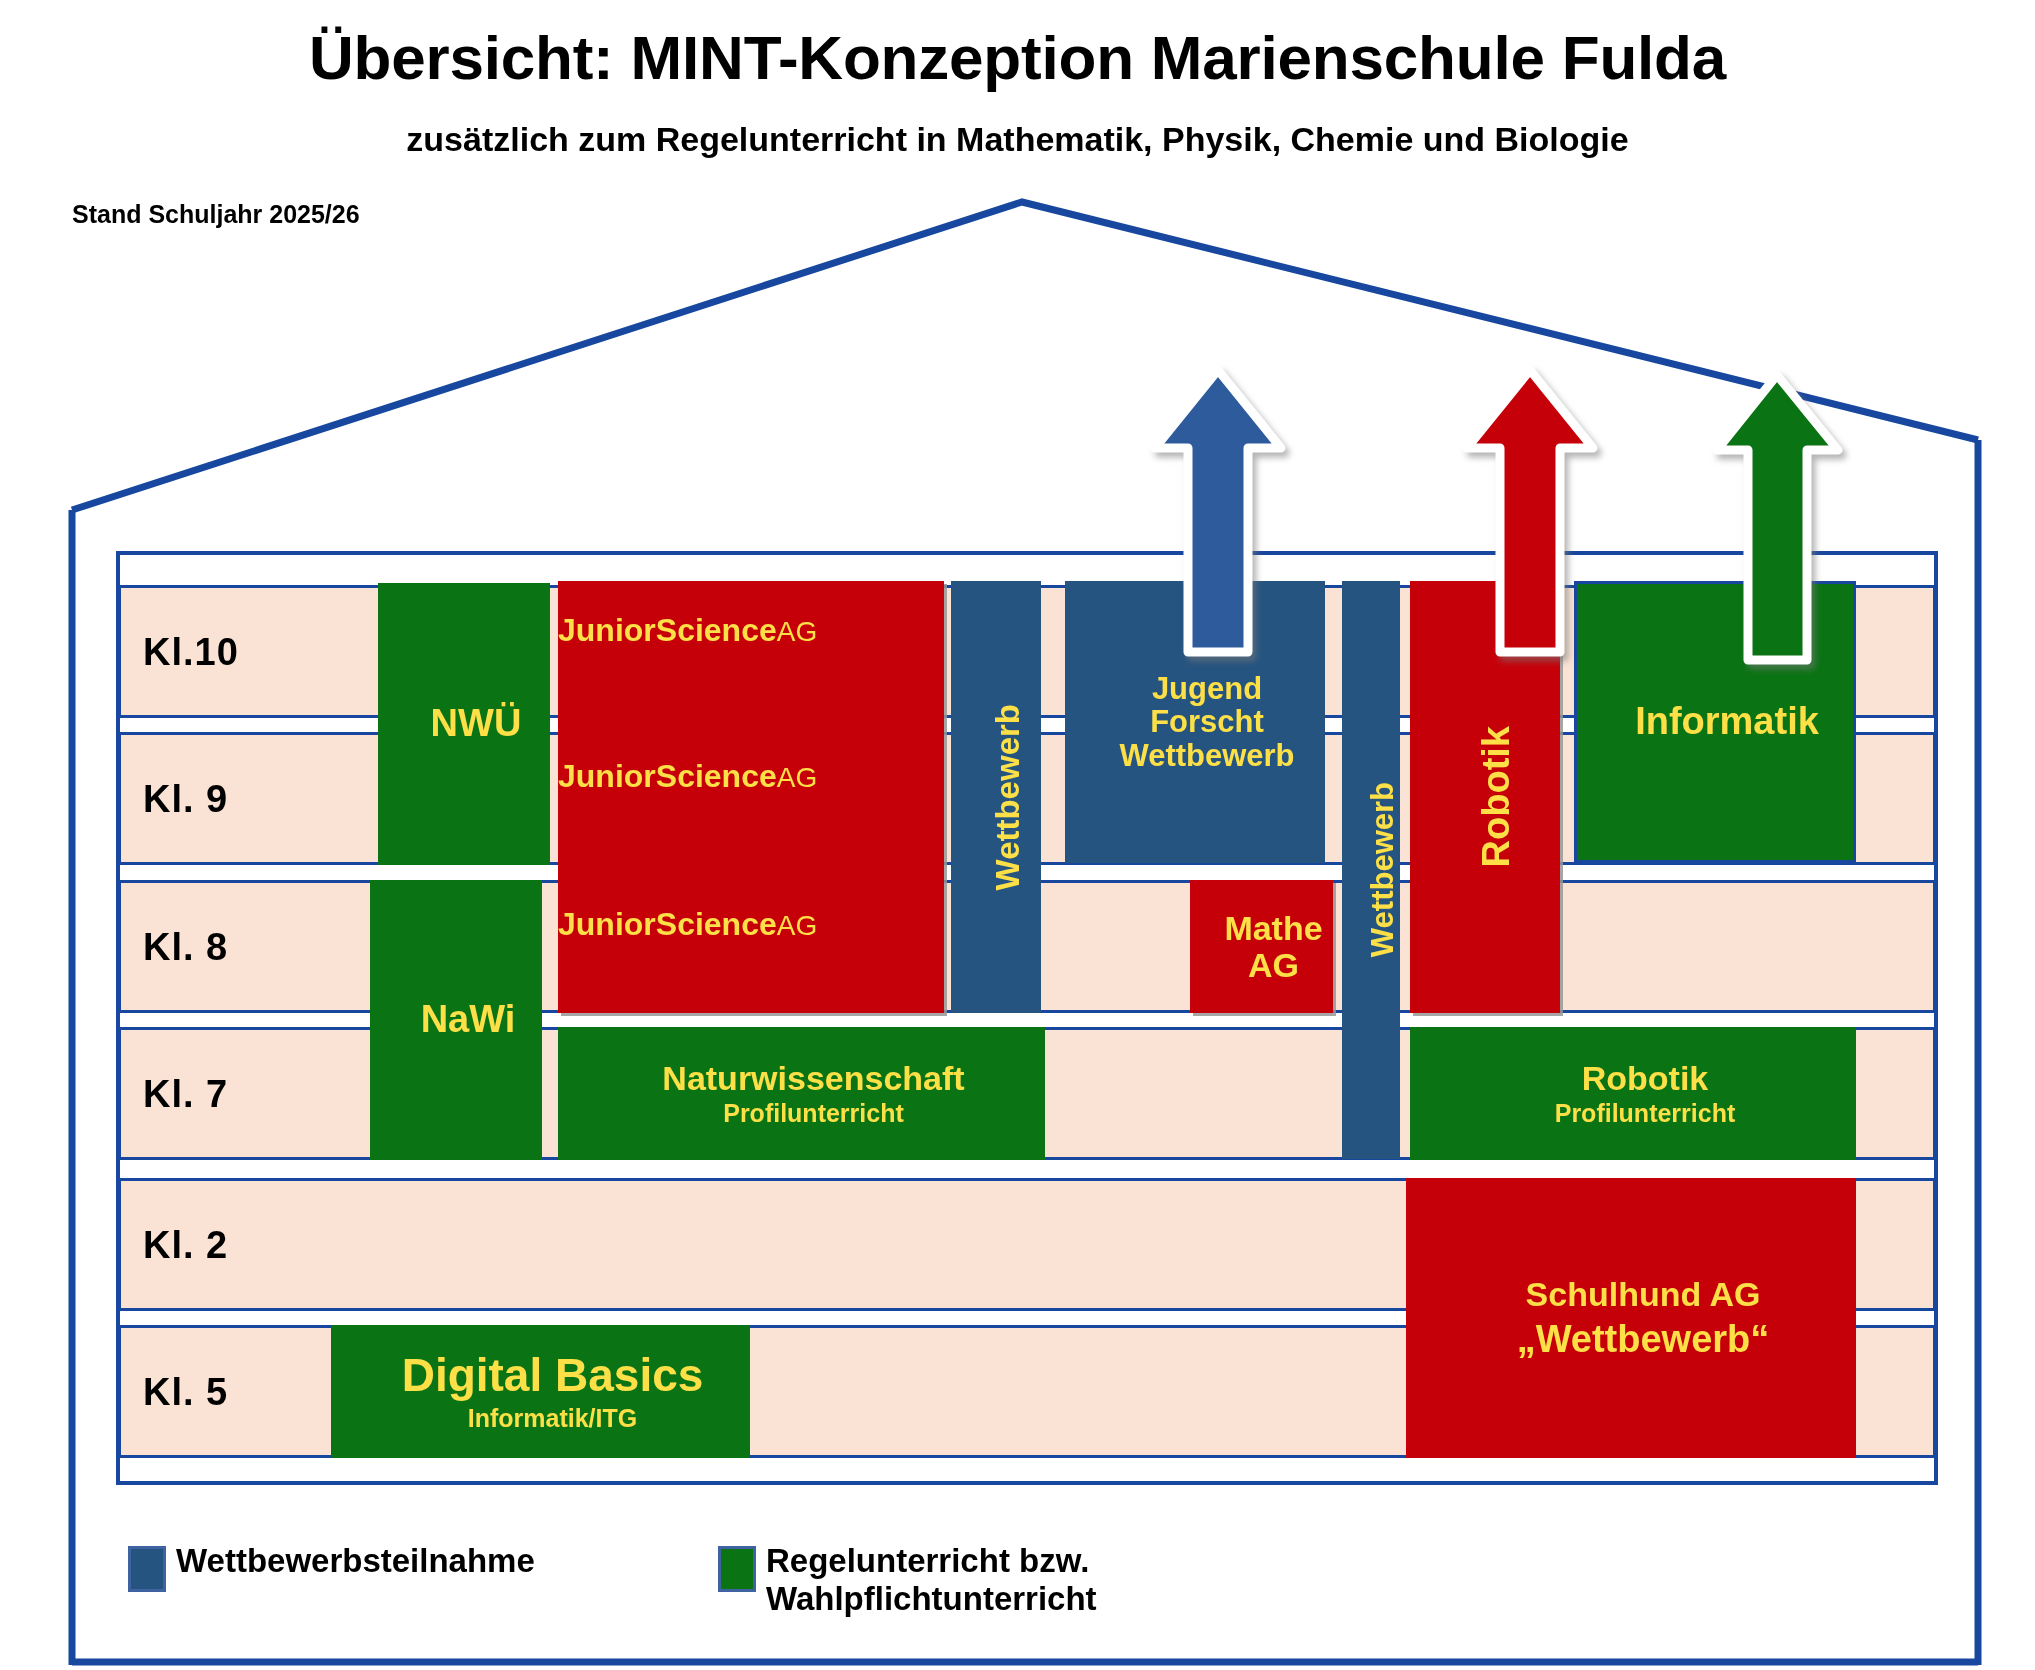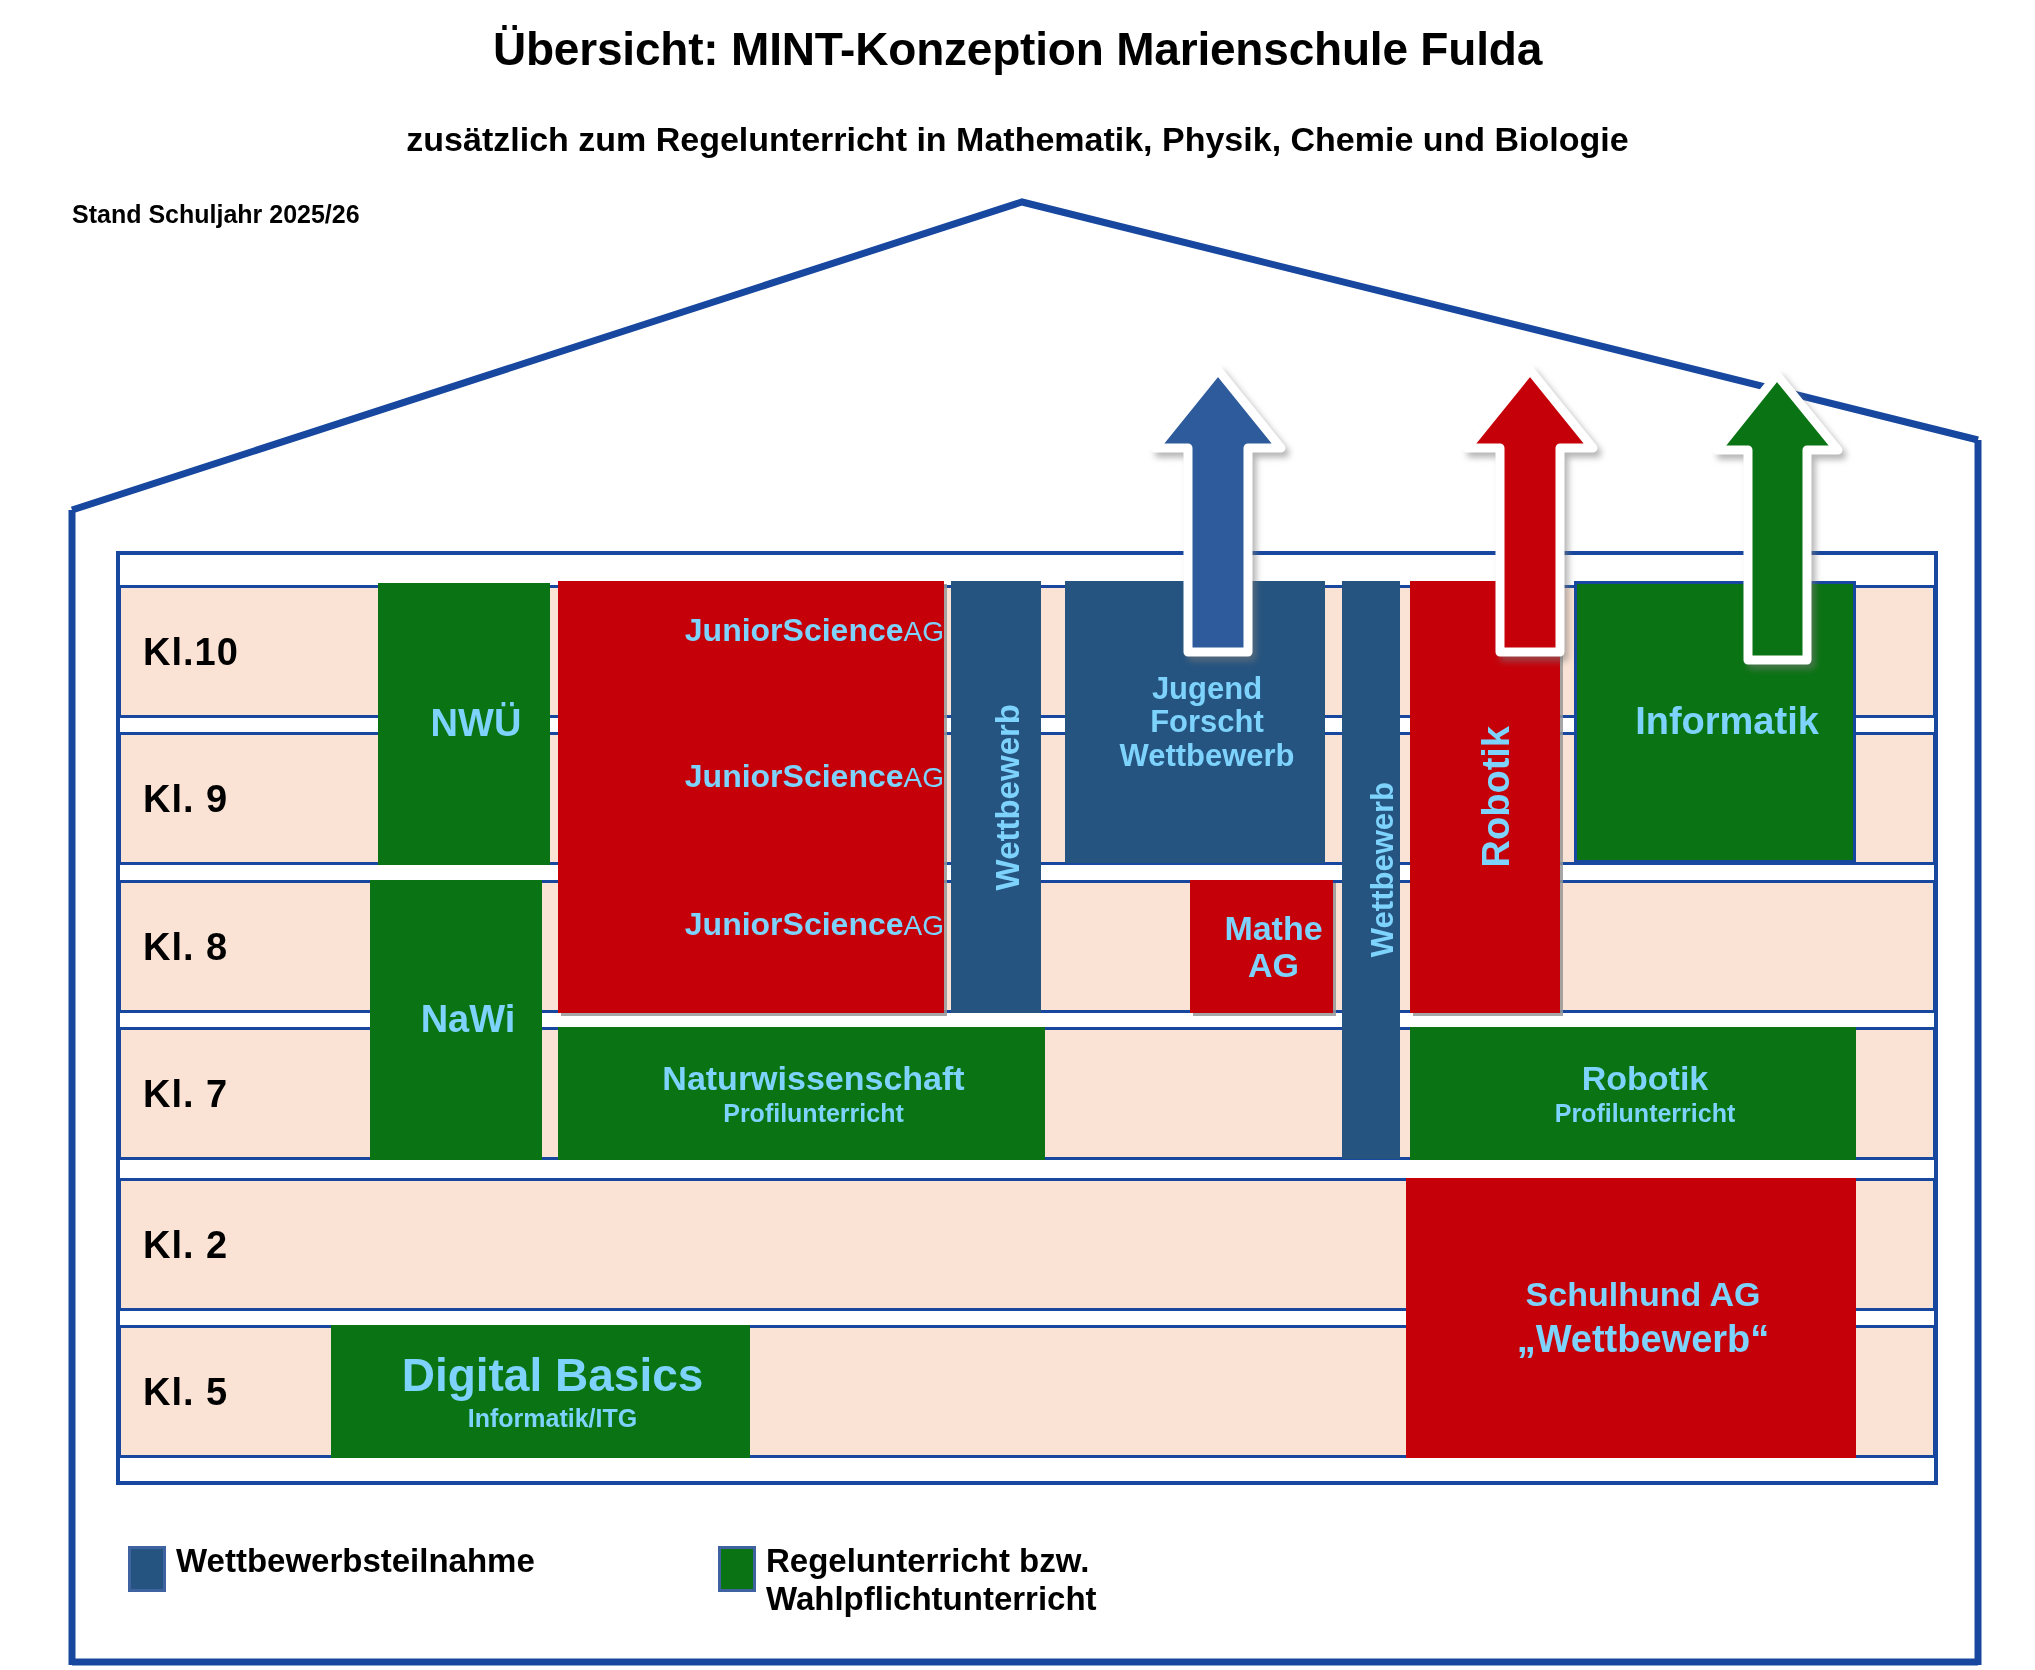--- a/index.html
+++ b/index.html
@@ -2,42 +2,42 @@
 <html><head>
 <meta charset="utf-8">
 <style>
   html,body{margin:0;padding:0;background:#ffffff;}
   body{width:2035px;height:1670px;position:relative;overflow:hidden;
        font-family:"Liberation Sans",sans-serif;color:#000;}
   .stage{position:absolute;left:0;top:0;width:2035px;height:1670px;}
 
   
   .title{position:absolute;left:0;top:22px;width:2035px;text-align:center;
-         font-size:46px;font-weight:bold;letter-spacing:-0.2px;}
+         font-size:62px;font-weight:bold;letter-spacing:-0.2px;}
   .subtitle{position:absolute;left:0;top:120px;width:2035px;text-align:center;
             font-size:34px;font-weight:bold;}
   .stand{position:absolute;left:72px;top:200px;font-size:25px;font-weight:bold;}
 
   
   .house-svg{position:absolute;left:0;top:0;width:2035px;height:1670px;
              pointer-events:none;}
 
   
   .grid{position:absolute;left:118px;top:553px;width:1818px;height:930px;}
 
   .row{position:absolute;left:0;width:1818px;background:#FAE3D5;
        border:3px solid #17479E;box-sizing:border-box;}
   .rowlabel{position:absolute;left:22px;top:50%;transform:translateY(-50%);
             font-size:38px;font-weight:bold;color:#000;letter-spacing:1px;
             z-index:6;}
 
   
   .blk{position:absolute;box-sizing:border-box;display:flex;
        flex-direction:column;align-items:center;justify-content:center;
-       color:#7dd3fc;text-align:right;line-height:1.08;z-index:8;padding-left:24px;}
+       color:#fde047;text-align:left;line-height:1.08;z-index:8;padding-left:24px;}
   .blk.red{background:#C60009;}
   .blk.green{background:#0A7313;}
   .blk.navy{background:#255480;}
   .blk.shadow{box-shadow:3px 3px 0 rgba(150,150,150,.85);}
   .blk .l1{font-weight:bold;}
   .blk .l2{font-weight:bold;}
   .vert{writing-mode:vertical-rl;transform:rotate(180deg);}
 
   
   .arrow{position:absolute;z-index:20;}

